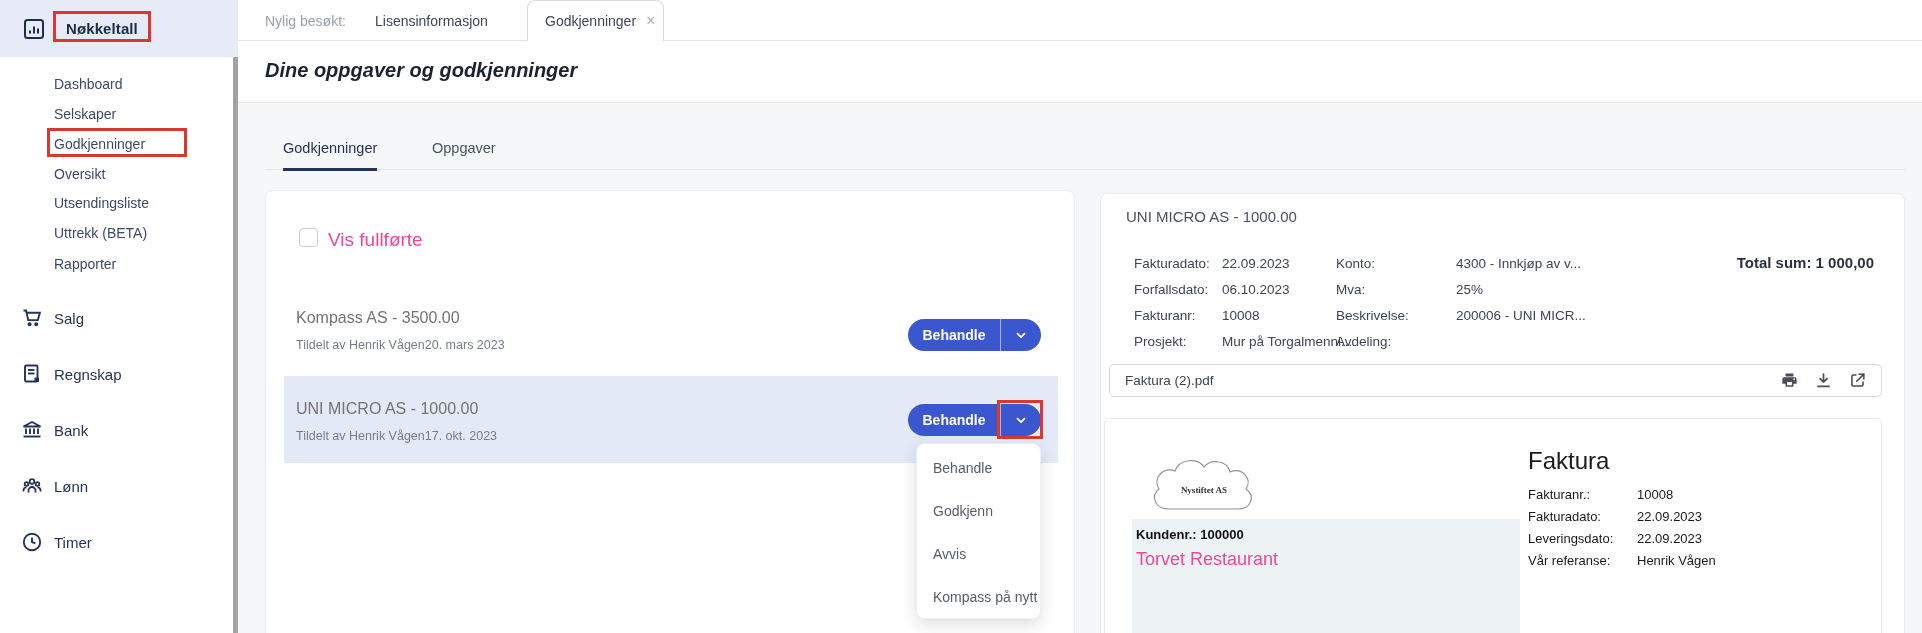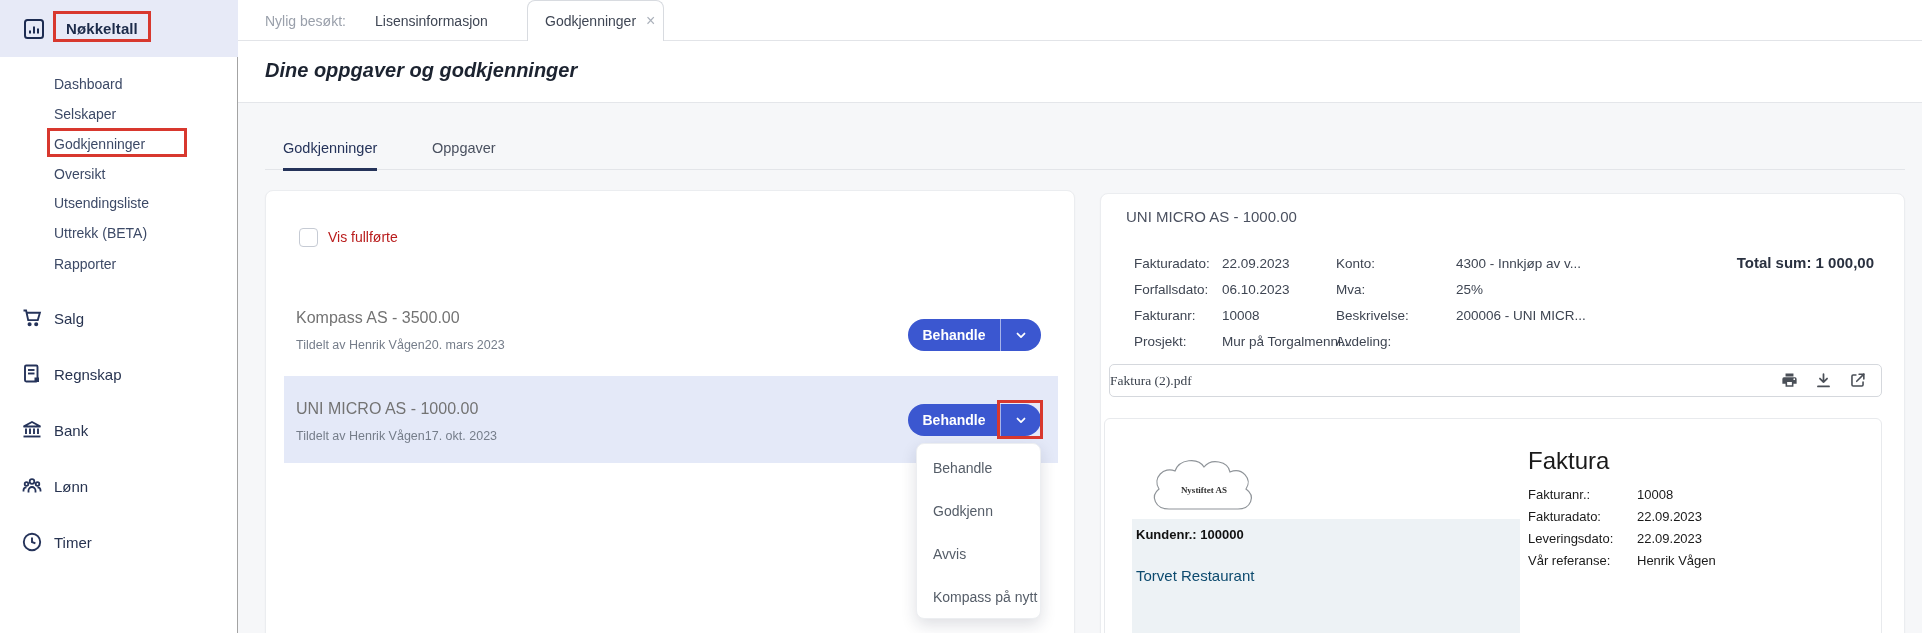--- a/index.html
+++ b/index.html
@@ -1,21 +1,21 @@
 <!DOCTYPE html>
 <html><head>
 <meta charset="utf-8">
 <style>
   * { margin:0; padding:0; box-sizing:border-box; }
   html,body { width:1922px; height:633px; }
   body { font-family:"Liberation Sans", sans-serif; background:#fff; overflow:hidden; }
   #screen { position:relative; width:1922px; height:633px; background:#fff; box-shadow: inset 0 0 0 1px #cfd3d9; overflow:hidden; }
 
   
-  .sidebar { position:absolute; left:0; top:0; width:238px; height:633px; background:#fff; border-right:1px solid #a3a3a3; }
+  .sidebar { position:absolute; left:0; top:0; width:238px; height:633px; background:#fff; border-right:5px solid #a3a3a3; }
   .sidebar-header { position:absolute; left:0; top:0; width:238px; height:57px; background:#e7eaf7; display:flex; align-items:center; }
   .sidebar-header .app-icon { margin-left:22px; width:24px; height:24px; }
   .sidebar-header .app-title { margin-left:20px; font-size:15px; font-weight:700; color:#1c2b4a; letter-spacing:.1px; }
   .nav-item { position:absolute; left:54px; font-size:14px; color:#3c4966; cursor:pointer; white-space:nowrap; }
   .section-item { position:absolute; left:0; width:238px; display:flex; align-items:center; cursor:pointer; }
   .section-item .sicon { margin-left:20px; width:24px; height:24px; flex:0 0 24px; }
   .section-item .slabel { margin-left:10px; font-size:15px; color:#273350; }
 
   
   .red-box { position:absolute; border:3px solid #d8382e; pointer-events:none; z-index:50; }
@@ -35,49 +35,49 @@
   
   .content { position:absolute; left:238px; top:103px; width:1684px; height:530px; background:#f6f7f9; }
   .main-tabs { position:absolute; left:27px; top:20px; right:17px; height:47px; border-bottom:1px solid #e3e5e9; }
   .main-tab { position:absolute; bottom:0; height:47px; display:flex; align-items:flex-end; padding-bottom:13px; font-size:14.5px; cursor:pointer; }
   .main-tab.active { color:#25335a; font-weight:500; border-bottom:3px solid #25335a; margin-bottom:-2px; padding-bottom:12px; }
   .main-tab.inactive { color:#4a5160; }
 
   
   .left-card { position:absolute; left:27px; top:87px; width:810px; height:560px; background:#fff; border:1px solid #ebedf0; border-radius:8px; box-shadow:0 1px 2px rgba(16,24,40,.04); }
   .chk { position:absolute; left:33px; top:37px; width:19px; height:19px; border:1.5px solid #c6cbd4; border-radius:4px; background:#fff; cursor:pointer; }
-  .chk-label { position:absolute; left:62px; top:38px; font-size:14px; color:#b91c1c; }
+  .chk-label { position:absolute; left:62px; top:38px; font-size:19px; color:#ec4899; }
   .appr-title { position:absolute; left:30px; font-size:16px; color:#737373; }
   .appr-sub { position:absolute; left:30px; font-size:12.5px; color:#757d8a; }
   .selected-row-bg { position:absolute; left:18px; top:185px; width:774px; height:87px; background:#e4e9f8; }
   .split-btn { position:absolute; width:133px; height:32px; background:#3b57d0; border-radius:16px; display:flex; align-items:center; cursor:pointer; }
   .split-btn .btn-label { width:92px; text-align:center; color:#fff; font-size:14px; font-weight:600; }
   .split-btn .btn-divider { width:1px; height:32px; background:rgba(255,255,255,.55); }
   .split-btn .btn-caret { flex:1; display:flex; align-items:center; justify-content:center; }
 
   .dropdown { position:absolute; left:650px; top:252px; width:125px; height:176px; background:#fff; border:1px solid #eceef1; border-radius:8px; box-shadow:0 6px 16px rgba(20,30,60,.14); z-index:40; padding-top:2px; }
   .dropdown .dd-item { height:43px; display:flex; align-items:center; padding-left:16px; font-size:14px; color:#555d68; cursor:pointer; white-space:nowrap; }
 
   
   .right-card { position:absolute; left:862px; top:90px; width:805px; height:556px; background:#fff; border:1px solid #ebedf0; border-radius:8px; box-shadow:0 1px 2px rgba(16,24,40,.04); }
   .detail-title { position:absolute; left:25px; top:14px; font-size:15px; color:#4b5160; }
   .fld { position:absolute; font-size:13.5px; color:#3e4552; white-space:nowrap; }
   .total-sum { position:absolute; right:30px; top:60px; font-size:15px; font-weight:700; color:#2a3140;margin-left:24px; }
 
   .pdf-bar { position:absolute; left:8px; top:170px; width:773px; height:33px; border:1px solid #d5d8dd; border-radius:5px; background:#fff; display:flex; align-items:center; }
-  .pdf-bar .pdf-name { font-size:13.5px; color:#3c434e; flex:1;font-family:Liberation Serif, serif; }
+  .pdf-bar .pdf-name { margin-left:15px; font-size:13.5px; color:#3c434e; flex:1; }
   .pdf-bar .pdf-icons { display:flex; align-items:center; gap:15px; margin-right:14px; }
   .pdf-bar .pdf-icons svg { cursor:pointer; display:block; }
 
   .preview-card { position:absolute; left:3px; top:224px; width:778px; height:410px; background:#fff; border:1px solid #e8eaed; border-radius:6px; overflow:hidden; }
   .cloud-logo { position:absolute; left:40px; top:34px; }
   .cloud-text { font-family:"Liberation Serif", serif; font-size:9px; font-weight:700; fill:#333; }
   .cust-rect { position:absolute; left:27px; top:100px; width:388px; height:280px; background:#edf2f5; }
   .cust-no { position:absolute; left:31px; top:108px; font-size:13px; font-weight:700; color:#111; }
-  .cust-name { position:absolute; left:31px; top:148px; font-size:15px; color:#0c4a6e; }
+  .cust-name { position:absolute; left:31px; top:130px; font-size:18px; color:#ec4899; }
   .inv-title { position:absolute; left:423px; top:28px; font-size:24px; font-weight:500; color:#1a1a1a; }
   .inv-label { position:absolute; left:423px; font-size:13px; color:#1a1a1a; }
   .inv-value { position:absolute; left:532px; font-size:13px; color:#1a1a1a; }
 </style>
 </head>
 <body>
 
 <div id="screen">
 
   <div class="sidebar">

